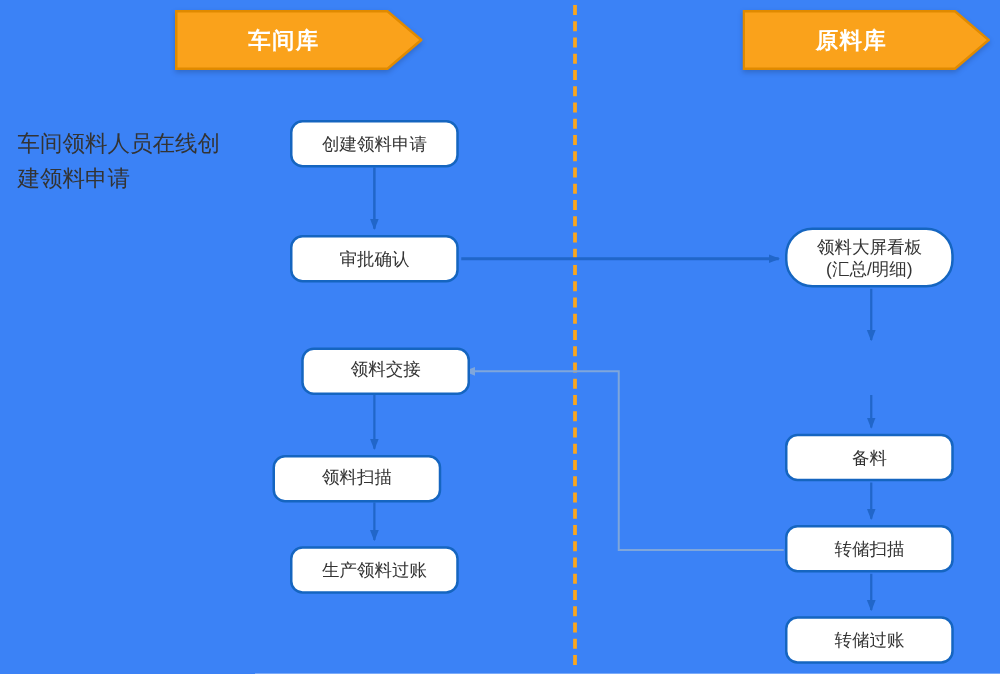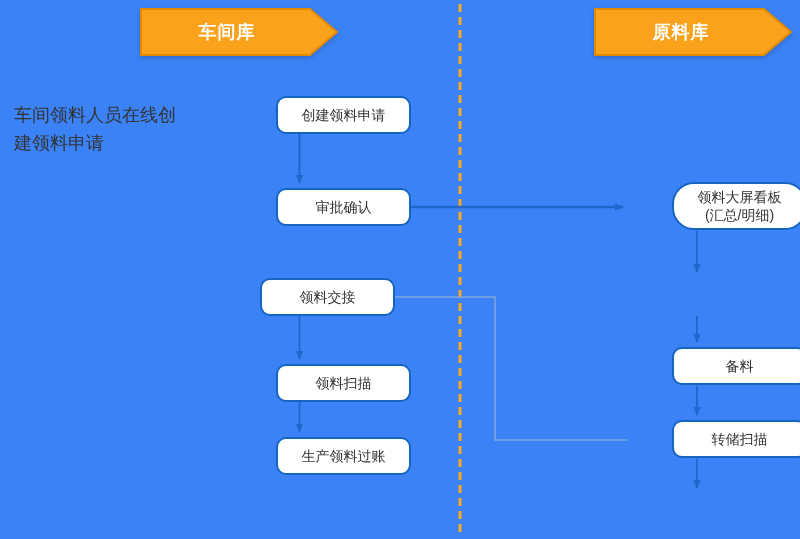--- a/index.html
+++ b/index.html
@@ -59,21 +59,20 @@
     border: 2px solid var(--node-border);
     border-radius: 10px;
     display: flex;
     flex-direction: column;
     align-items: center;
     justify-content: center;
     color: var(--text);
     font-size: 14px;
     line-height: 1.3;
     text-align: center;
-    margin-left: 44px;
   }
   .node.tall { height: 48px; border-radius: 22px; }
 
   .annotation {
     position: absolute;
     width: 168px;
     color: var(--text);
     font-size: 18px;
     line-height: 1.55;
     text-align: left;
@@ -122,34 +121,37 @@
   </div>
 
   <div class="annotation" style="left:14px; top:102px;">车间领料人员在线创建领料申请</div>
 
   <div class="node" style="left:232px; top:96px;">
     <span>创建领料申请</span>
   </div>
   <div class="node" style="left:232px; top:188px;">
     <span>审批确认</span>
   </div>
-  <div class="node" style="left:216px; top:278px;">
+  <div class="node" style="left:241px; top:278px;font-family:Liberation Serif, serif;">
     <span>领料交接</span>
   </div>
-  <div class="node" style="left:232px; top:364px;">
+  <div class="node" style="left:218px; top:364px;font-family:Liberation Mono, monospace;">
     <span>领料扫描</span>
   </div>
   <div class="node" style="left:232px; top:437px;">
     <span>生产领料过账</span>
   </div>
 
   <div class="node tall" style="left:628px; top:182px;">
     <span>领料大屏看板</span>
     <span>(汇总/明细)</span>
   </div>
   <div class="node" style="left:628px; top:347px;">
     <span>备料</span>
   </div>
   <div class="node" style="left:628px; top:420px;">
     <span>转储扫描</span>
   </div>
+  <div class="node" style="left:628px; top:493px;">
+    <span>转储过账</span>
+  </div>
 
 </div>
 
 </body></html>

